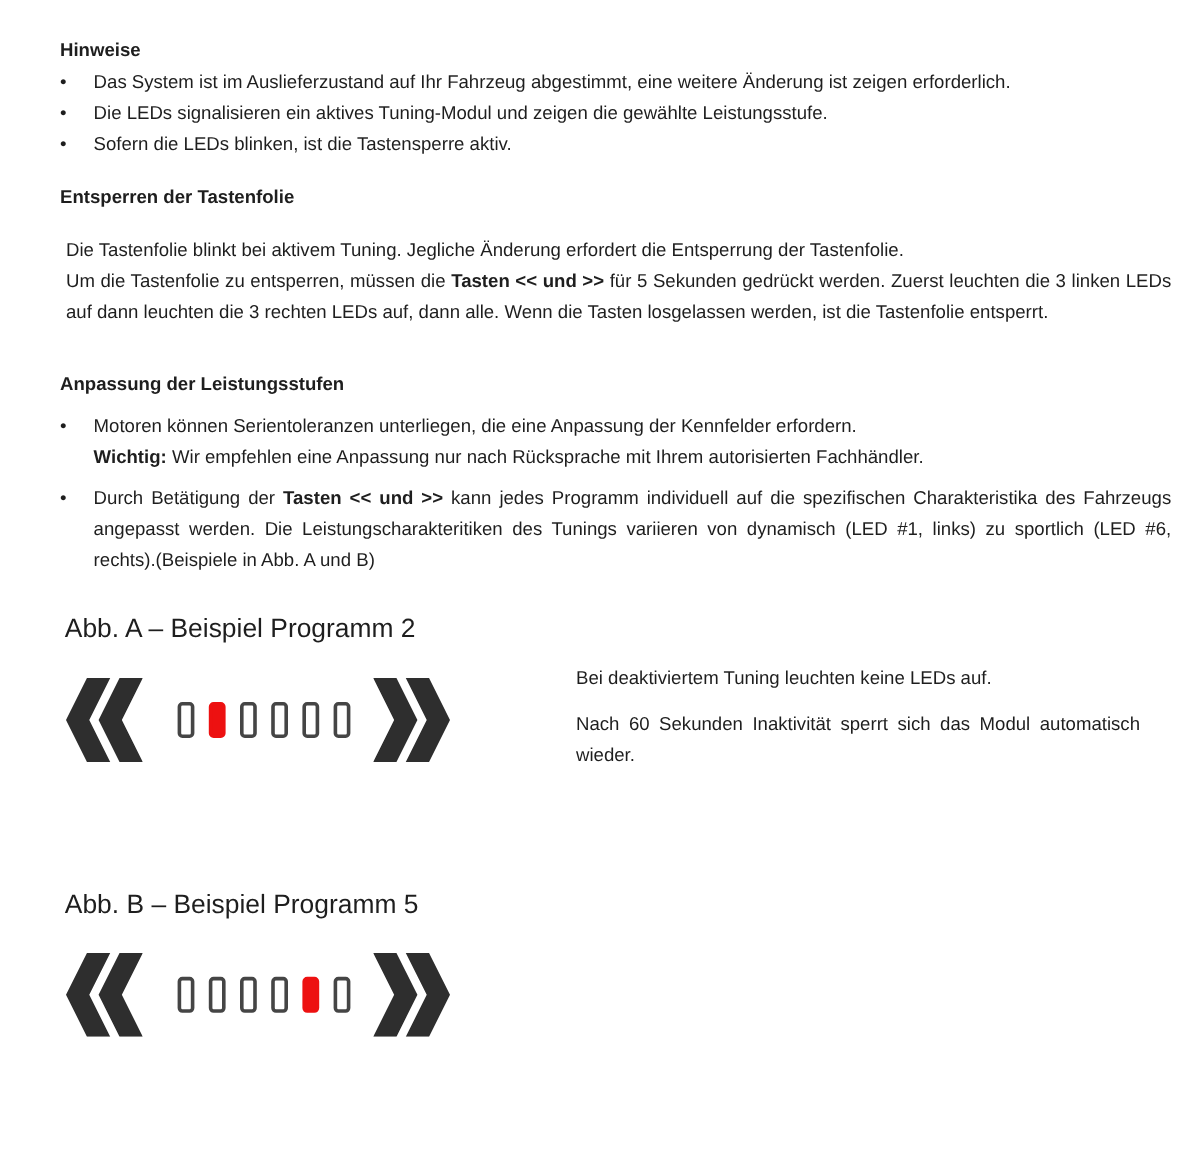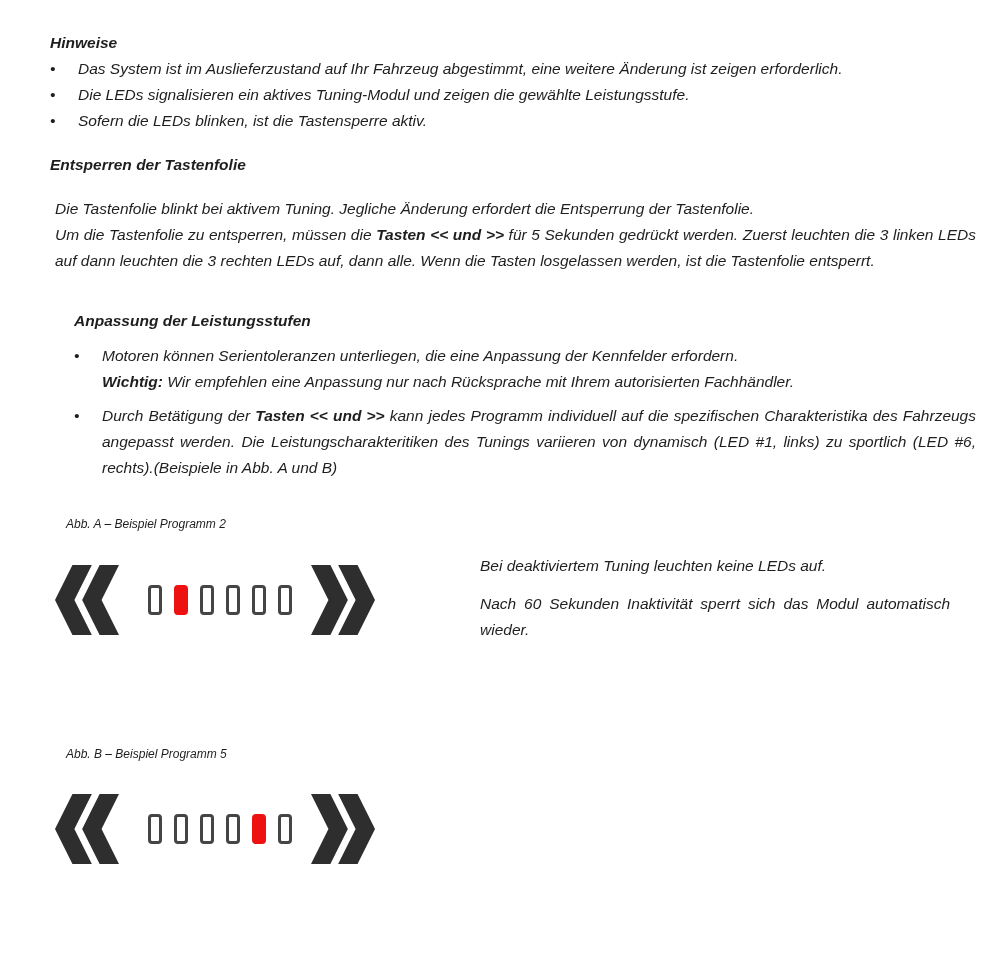--- a/index.html
+++ b/index.html
@@ -1,34 +1,34 @@
 <!DOCTYPE html>
 <html lang="de" style="--text: #1e1e1e; --accent_red: #ed1111; --chevron_dark: #2e2e2e; --led_border: #454545;"><head>
 <meta charset="utf-8">
 <style>
   html,body{margin:0;padding:0;}
   body{
     width:1000px;height:975px;overflow:hidden;background:#ffffff;
     font-family:"Liberation Sans",sans-serif;
     font-size:15.5px;line-height:26px;color:var(--text,#1e1e1e);
   }
-  .page{padding:30px 24px 0 50px;font-style:italic;}
+  .page{padding:30px 24px 0 50px;}
   h3{font-size:15.5px;line-height:26px;font-weight:700;margin:0;}
   h4{font-size:15.5px;line-height:26px;font-weight:700;margin:0;}
   .bullets .bullet-row{display:flex;}
   .bullet-marker{flex:0 0 28px;width:28px;}
   .bullet-text{flex:1;text-align:justify;}
   .sec2{margin-top:18px;}
   .para{margin:18px 0 0 5px;text-align:justify;}
-  .sec3{margin-top:34px;margin-left:24px;}
+  .sec3{margin-top:34px;}
   .sec3 .bullets{margin-top:9px;}
   .bullets.spaced .bullet-row + .bullet-row{margin-top:8px;}
 
   .bottom{position:relative;margin-top:30px;height:412px;}
-  .fig-label{position:absolute;left:16px;font-size:12px;line-height:26px;}
+  .fig-label{position:absolute;left:4px;font-size:22px;line-height:26px;}
   #fig-a-label{top:0;}
   #fig-b-label{top:230px;}
   .fig-row{position:absolute;left:5px;display:flex;align-items:center;}
   #fig-a{top:54px;}
   #fig-b{top:283px;}
   .chevron{width:64px;height:70px;fill:var(--chevron_dark,#2e2e2e);flex:0 0 auto;}
   .chevron.right{transform:scaleX(-1);}
   .led-strip{display:flex;gap:12px;margin:0 19px 0 29px;align-items:center;}
   .led{
     width:14px;height:30px;box-sizing:border-box;background:#ffffff;

